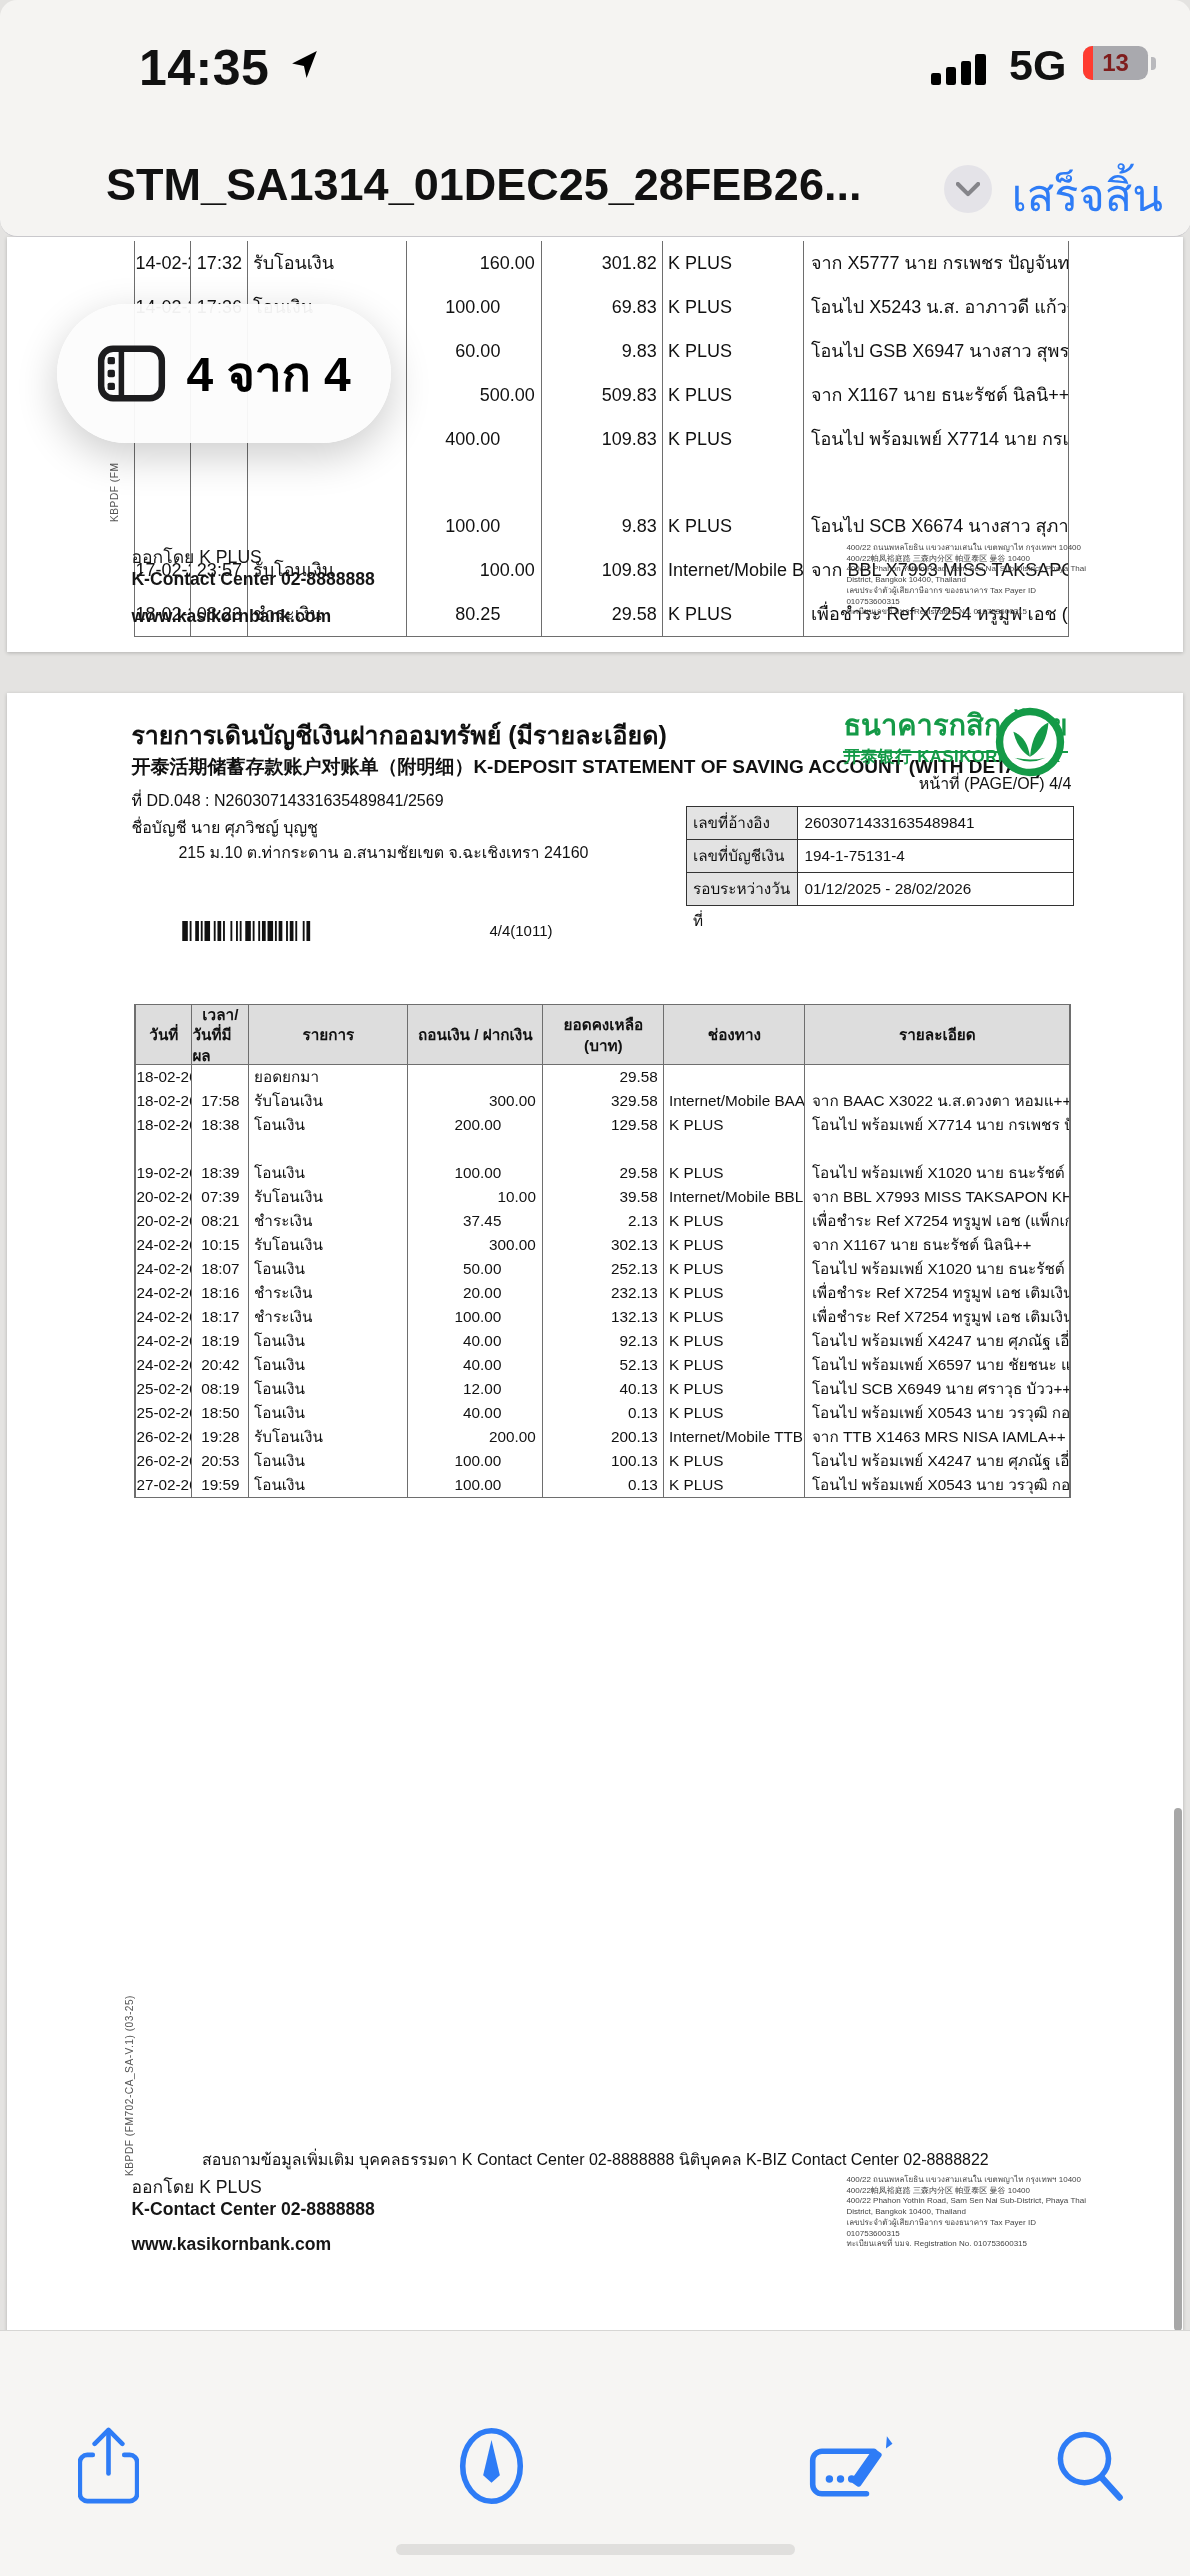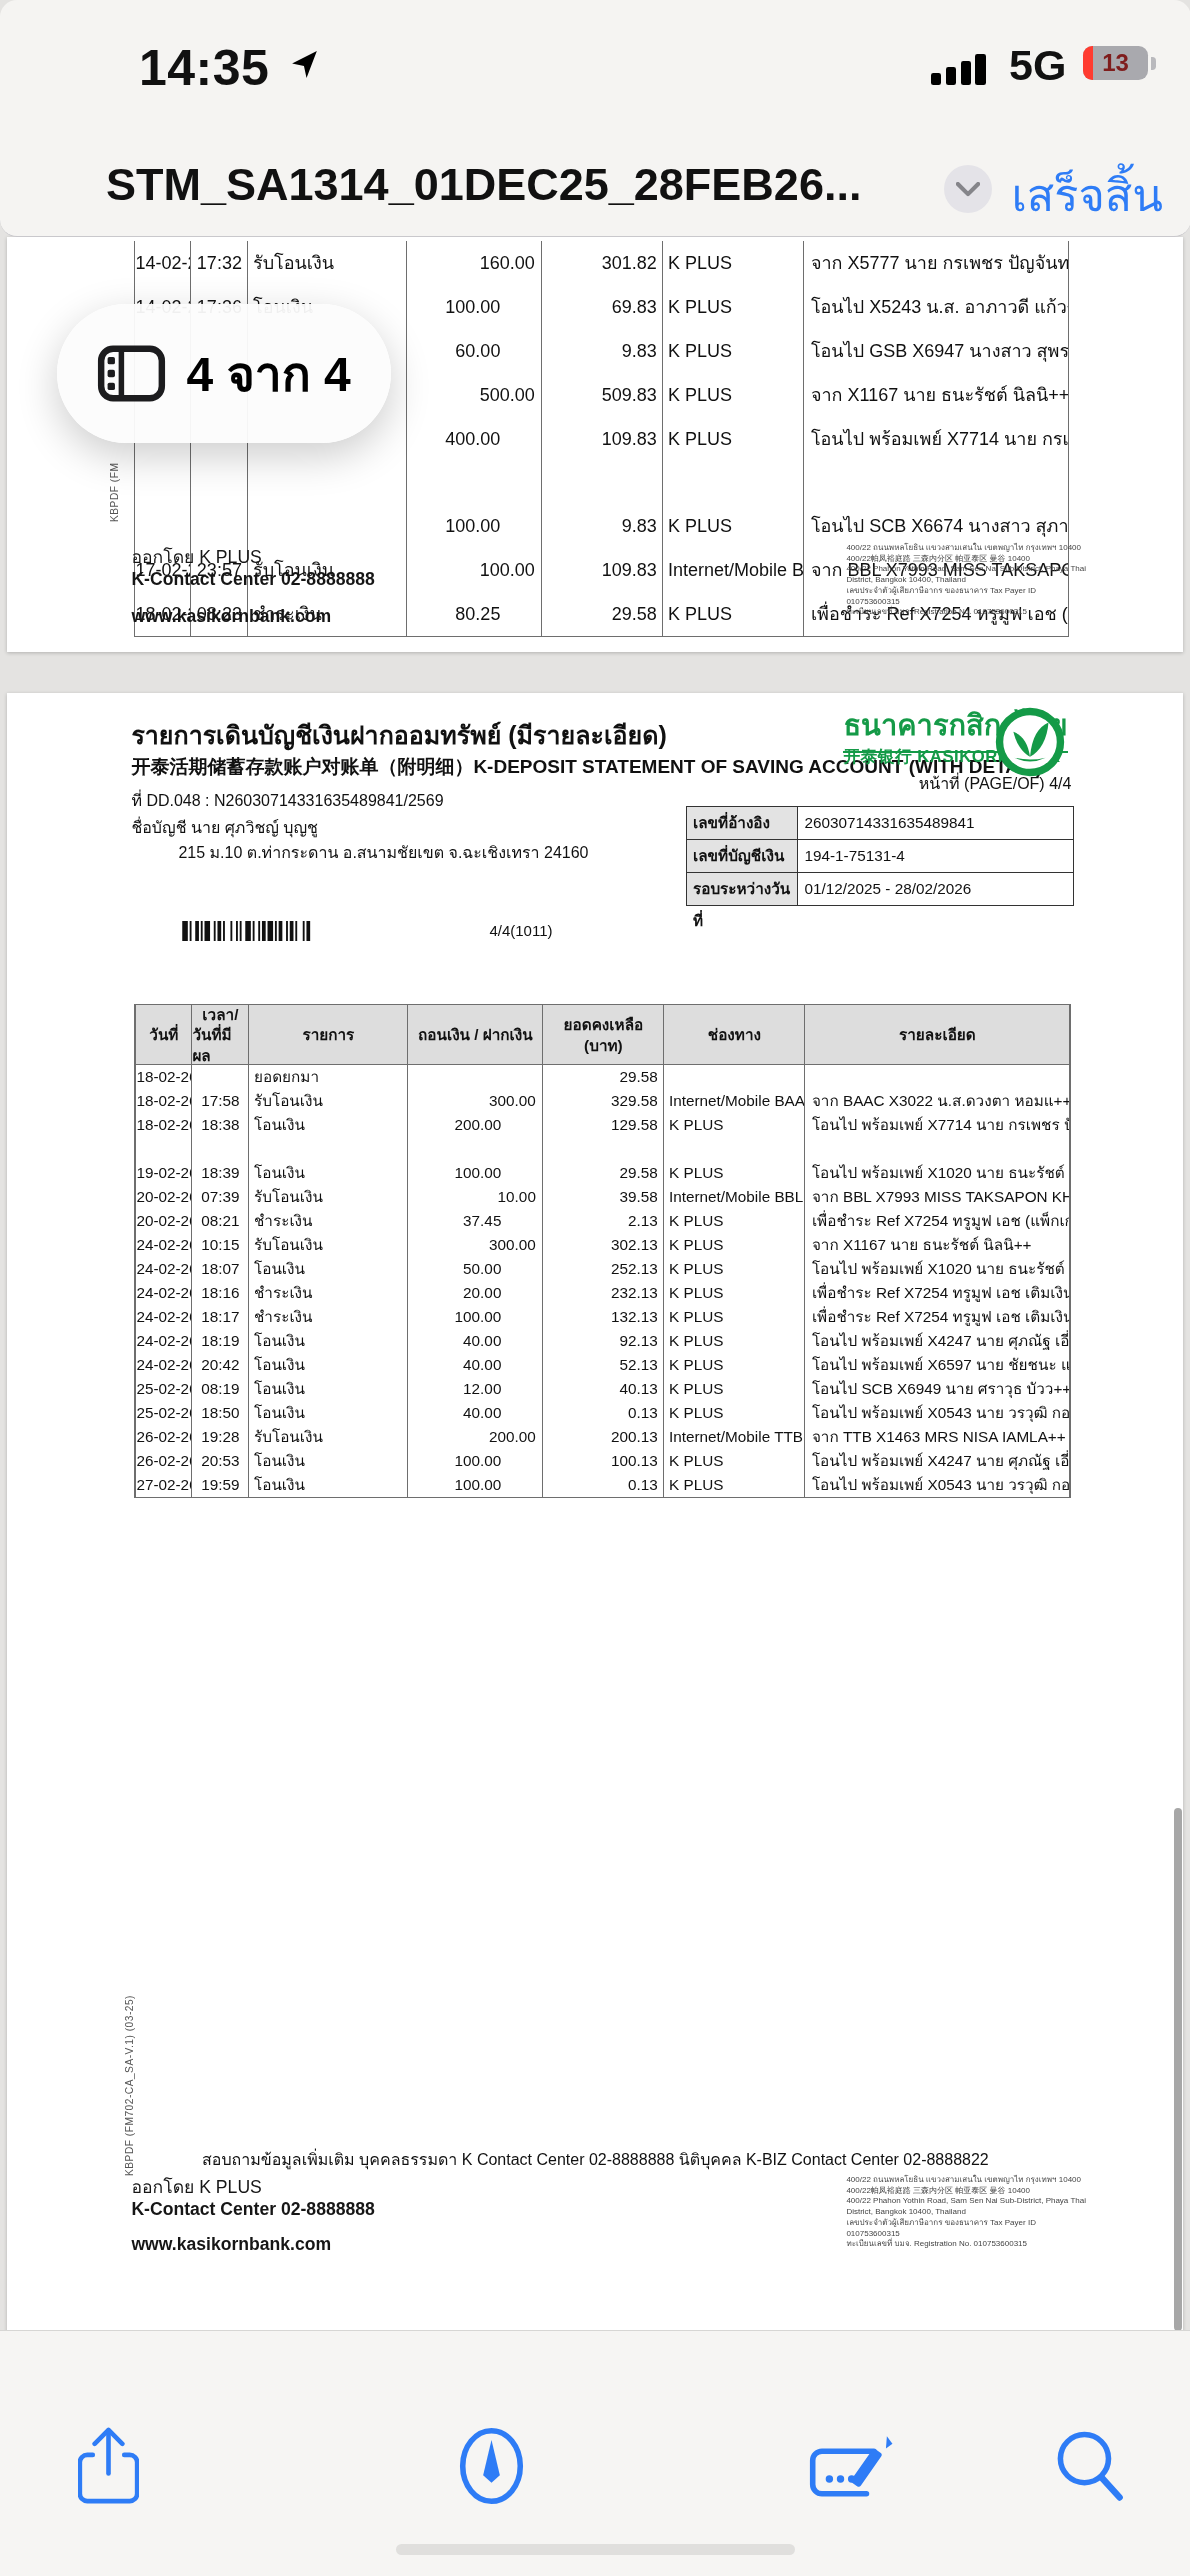--- a/index.html
+++ b/index.html
@@ -55,21 +55,21 @@
            border-bottom:2.8px solid #149a47;padding-bottom:2.8px;}
   .bank-en{position:absolute;left:836px;top:52px;font-size:16.7px;font-weight:700;color:#149a47;letter-spacing:0.5px;}
   .klogo{position:absolute;left:987px;top:13px;}
   .page-of{position:absolute;right:112px;top:78px;font-size:16px;}
   .doc-no{position:absolute;left:124px;top:95px;font-size:16px;}
   .acct-name{position:absolute;left:124px;top:122px;font-size:16px;}
   .acct-addr{position:absolute;left:171px;top:147px;font-size:16px;}
   .info-table{position:absolute;left:679px;top:113px;width:386px;border:1.9px solid #333;}
   .info-row{display:flex;border-bottom:0.9px solid #333;height:32px;line-height:32px;font-size:15.3px;}
   .info-row:last-child{border-bottom:none;}
-  .info-row .lbl{width:104px;background:#e3e3e3;font-weight:700;padding-left:5.6px;border-right:0.9px solid #333;}
+  .info-row .lbl{width:104px;background:#e3e3e3;font-weight:400;padding-left:5.6px;border-right:0.9px solid #333;}
   .info-row .val{flex:1;padding-left:6.5px;}
   .bc-label{position:absolute;left:482px;top:229px;font-size:15px;}
   
   .issued{font-size:17.6px;color:#161616;position:absolute;left:124px;white-space:nowrap;}
   .web{font-weight:400;}
   .fineprint{position:absolute;left:839px;width:241px;font-size:8px;line-height:10.7px;color:#444;}
   .foot-center{position:absolute;left:0;width:100%;text-align:center;font-size:16px;}
   .side-code{position:absolute;writing-mode:vertical-rl;transform:rotate(180deg);font-size:10.2px;color:#555;letter-spacing:0.5px;}
   
   .pill{position:absolute;left:57px;top:304px;width:334px;height:139px;background:rgba(252,252,252,.95);

